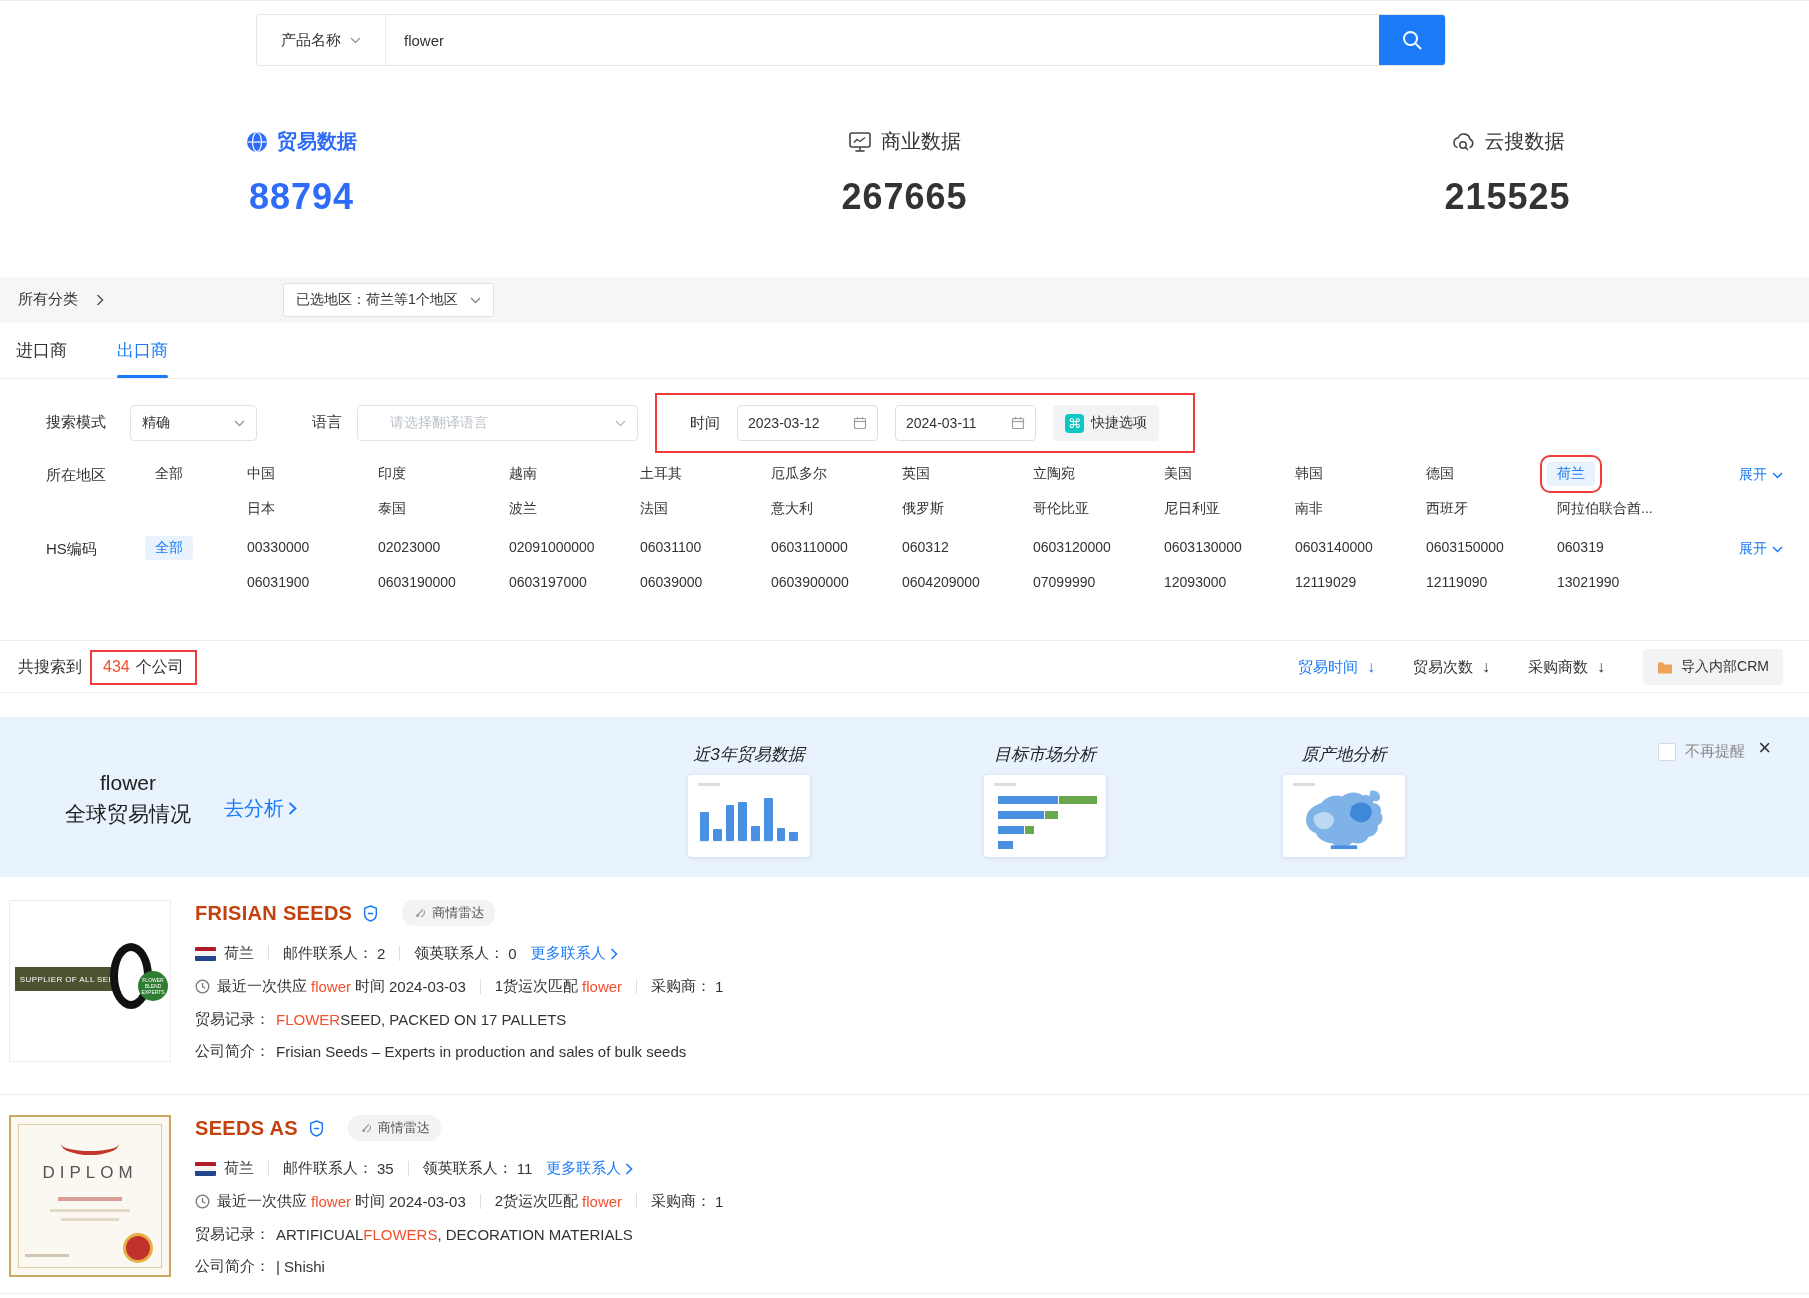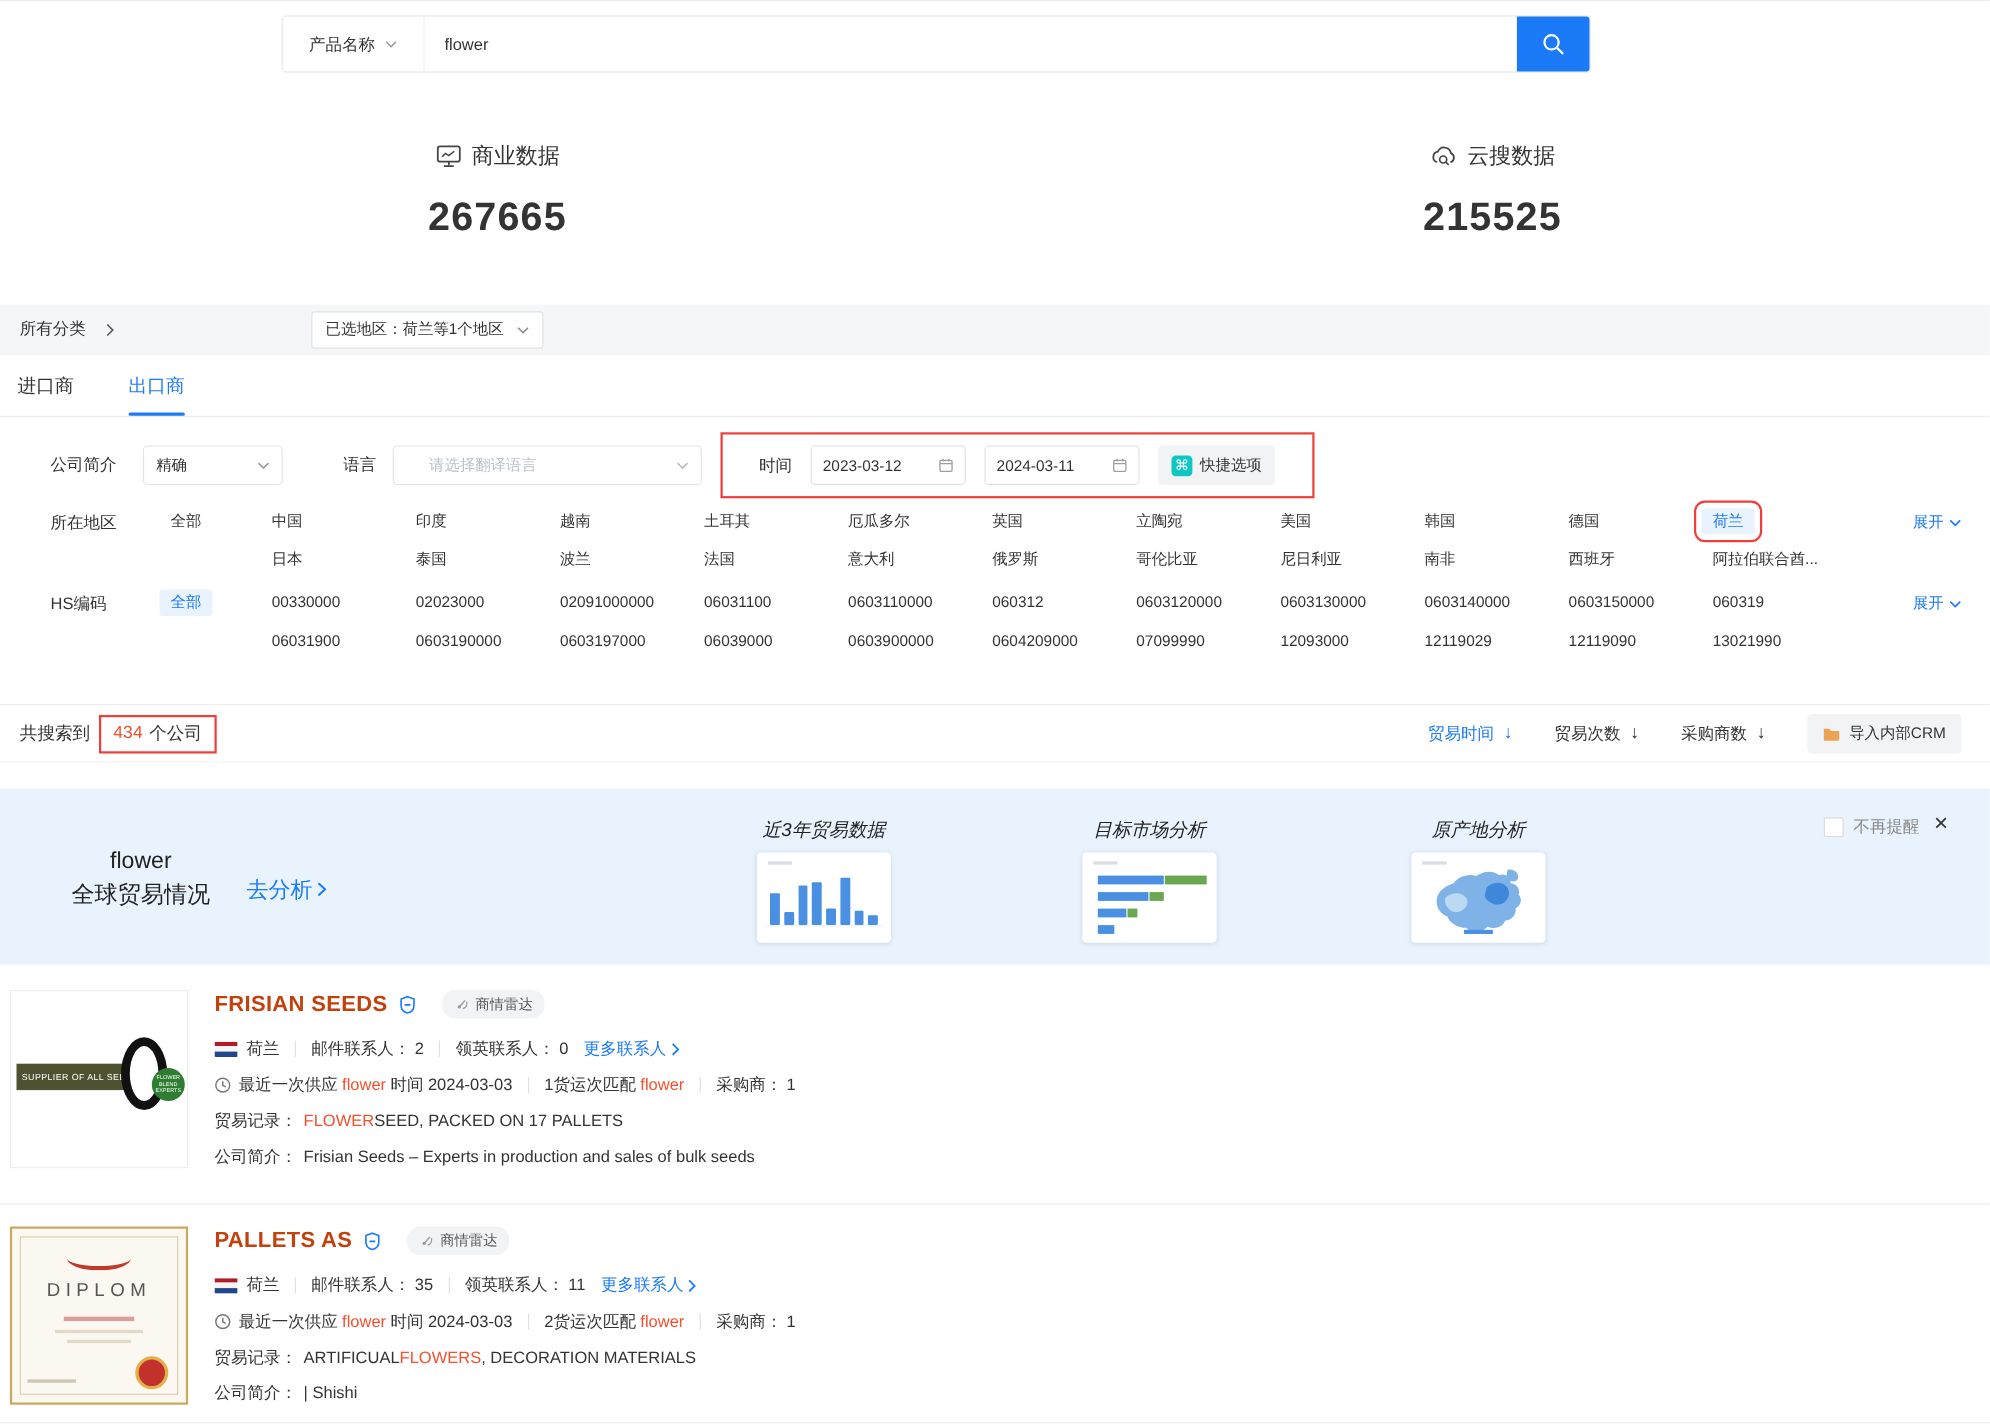--- a/index.html
+++ b/index.html
@@ -157,20 +157,31 @@
   <input class="search-input" value="flower" style="">
   <button class="search-btn">
     <svg width="24" height="24" viewBox="0 0 24 24">
         <circle cx="10.5" cy="10.5" r="6.5" fill="none" stroke="#fff" stroke-width="2"></circle>
         <line x1="15.6" y1="15.6" x2="21" y2="21" stroke="#fff" stroke-width="2"></line>
       </svg>
   </button>
 </div>
 
 <div class="stats">
+  <div class="stat active">
+    <div class="stat-head">
+      <svg width="22" height="22" viewBox="0 0 22 22">
+          <circle cx="11" cy="11" r="10" fill="#2e6bf6"></circle>
+          <ellipse cx="11" cy="11" rx="4.5" ry="9.5" fill="none" stroke="#fff" stroke-width="1.2"></ellipse>
+          <line x1="1.5" y1="11" x2="20.5" y2="11" stroke="#fff" stroke-width="1.2"></line>
+        </svg>
+      <span>贸易数据</span>
+    </div>
+    <div class="stat-value">88794</div>
+  </div>
   <div class="stat">
     <div class="stat-head">
       <svg width="24" height="22" viewBox="0 0 24 22">
           <rect x="2" y="2" width="20" height="14" rx="2" fill="none" stroke="#444" stroke-width="1.6"></rect>
           <polyline points="6,11.5 9,8.5 12,10.5 17,6.5" fill="none" stroke="#444" stroke-width="1.4"></polyline>
           <line x1="12" y1="16" x2="12" y2="19.5" stroke="#444" stroke-width="1.6"></line>
           <line x1="7.5" y1="20" x2="16.5" y2="20" stroke="#444" stroke-width="1.6"></line>
         </svg>
       <span>商业数据</span>
     </div>
@@ -201,21 +212,21 @@
       </svg>
   </div>
 </div>
 
 <div class="tabs">
   <span class="tab">进口商</span>
   <span class="tab active">出口商</span>
 </div>
 
 <div class="filter1">
-  <span class="f-label" style="left:46px">公司简介</span>
+  <span class="f-label" style="left:46px">搜索模式</span>
   <div class="sel-box" style="left:130px;width:127px">
     <span>精确</span>
     <svg width="11" height="7" viewBox="0 0 11 7">
         <polyline points="1,1 5.5,5.5 10,1" fill="none" stroke="#999" stroke-width="1.4"></polyline>
       </svg>
   </div>
   <span class="f-label" style="left:312px">语言</span>
   <div class="sel-box" style="left:357px;width:281px">
     <span class="placeholder">请选择翻译语言</span>
     <svg width="11" height="7" viewBox="0 0 11 7">
@@ -512,21 +523,21 @@
     <span class="dip-ribbon"></span>
     <span class="dip-title">DIPLOM</span>
     <span class="dip-red"></span>
     <span class="dip-l1"></span>
     <span class="dip-l2"></span>
     <span class="dip-seal"></span>
     <span class="dip-sign"></span>
   </div>
   <div class="c-body">
     <div class="c-row c-title-row" style="top:0">
-      <span class="c-name">PALLETS AS</span>
+      <span class="c-name">SEEDS AS</span>
       <span class="shield">
         <svg width="15" height="17" viewBox="0 0 14 16">
             <path d="M7 1 L12.5 3 V8.5 C12.5 12 10.2 14.2 7 15 C3.8 14.2 1.5 12 1.5 8.5 V3 Z" fill="none" stroke="#1a7af8" stroke-width="1.4"></path>
             <line x1="4.5" y1="8" x2="9.5" y2="8" stroke="#1a7af8" stroke-width="1.4"></line>
           </svg>
       </span>
       <span class="radar-badge">
         <svg width="13" height="13" viewBox="0 0 13 13">
             <circle cx="4.6" cy="8.4" r="1.5" fill="#999"></circle>
             <line x1="5" y1="8" x2="9.8" y2="2.4" stroke="#999" stroke-width="1.2"></line>

